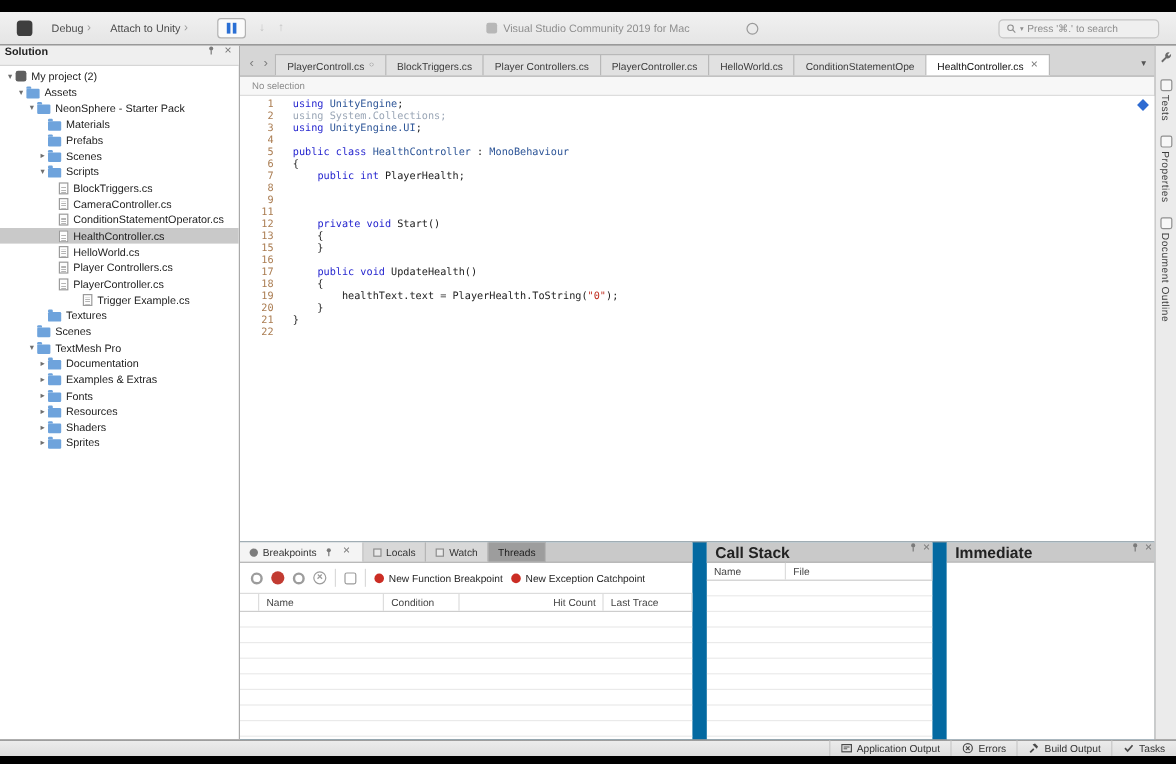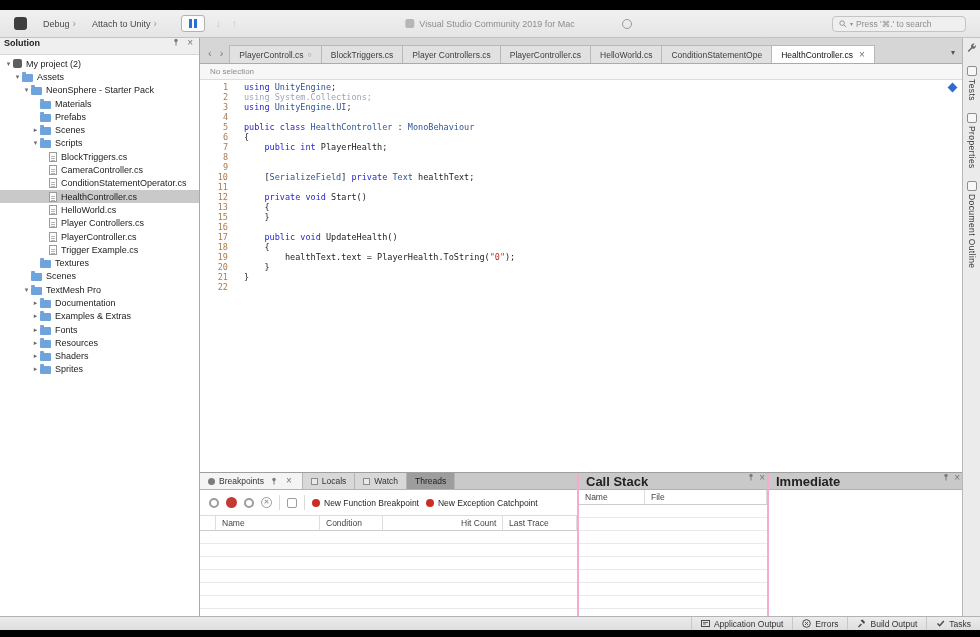--- a/index.html
+++ b/index.html
@@ -62,21 +62,21 @@
   .code-line{display:flex;height:10px;font-family:"DejaVu Sans Mono",monospace;font-size:8.5px;line-height:10px;white-space:pre}
   .lnum{width:40px;text-align:right;color:#aa7c51;flex:none;padding-right:16px}
   .tk-k{color:#2626cf}
   .tk-t{color:#2d5597}
   .tk-p{color:#1c1c1c}
   .tk-g{color:#9aa6b6}
   .tk-s{color:#bf2c1f}
   .diamond{position:absolute;top:4px;right:6px;width:7px;height:7px;background:#2e6bd2;transform:rotate(45deg)}
 
   
-  .bottom{height:144px;flex:none;background:#f9a8d4;display:flex;gap:2px;border-top:1px solid #9f9f9f}
+  .bottom{height:165px;flex:none;background:#0369a1;display:flex;gap:12px;border-top:1px solid #9f9f9f}
   .pad{background:#fff;display:flex;flex-direction:column;min-width:0}
   .bp-pad{width:377px;flex:none}
   .cs-pad{width:188px;flex:none}
   .im-pad{flex:1}
   .pad-tabs{height:17px;flex:none;background:#c9c9c9;display:flex;align-items:stretch;border-bottom:1px solid #b2b2b2}
   .ptab{display:flex;align-items:center;gap:4px;padding:0 8px;font-size:8.5px;color:#333;background:#d8d8d8;border-right:1px solid #b5b5b5;white-space:nowrap}
   .ptab.active{background:#f4f4f4}
   .ptab.dark{background:#9d9d9d;color:#202020}
   .ptab-dot{width:7px;height:7px;border-radius:50%;background:#7c7c7c}
   .ptab-sq{width:7px;height:7px;border:1px solid #8b8b8b;background:#e9e9e9}
@@ -229,21 +229,21 @@
           <div class="tree-row" style="padding-left: 40px;">
             <span class="arrow"></span>
             <span class="ticon file"></span>
             <span class="tlabel">Player Controllers.cs</span>
           </div>
           <div class="tree-row" style="padding-left: 40px;">
             <span class="arrow"></span>
             <span class="ticon file"></span>
             <span class="tlabel">PlayerController.cs</span>
           </div>
-          <div class="tree-row" style="padding-left: 40px;">
+          <div class="tree-row" style="padding-left: 40px; margin-left: 20px;">
             <span class="arrow"></span>
             <span class="ticon file"></span>
             <span class="tlabel">Trigger Example.cs</span>
           </div>
           <div class="tree-row" style="padding-left: 31px;">
             <span class="arrow"></span>
             <span class="ticon folder"></span>
             <span class="tlabel">Textures</span>
           </div>
           <div class="tree-row" style="padding-left: 22px;">
@@ -327,21 +327,20 @@
         <div id="code-lines">
             <div class="code-line"><span class="lnum">1</span><span class="lcode"><span class="tk-k">using</span><span class="tk-p"> </span><span class="tk-t">UnityEngine</span><span class="tk-p">;</span></span></div>
             <div class="code-line"><span class="lnum">2</span><span class="lcode"><span class="tk-g">using System.Collections;</span></span></div>
             <div class="code-line"><span class="lnum">3</span><span class="lcode"><span class="tk-k">using</span><span class="tk-p"> </span><span class="tk-t">UnityEngine.UI</span><span class="tk-p">;</span></span></div>
             <div class="code-line"><span class="lnum">4</span><span class="lcode"></span></div>
             <div class="code-line"><span class="lnum">5</span><span class="lcode"><span class="tk-k">public class</span><span class="tk-p"> </span><span class="tk-t">HealthController</span><span class="tk-p"> : </span><span class="tk-t">MonoBehaviour</span></span></div>
             <div class="code-line"><span class="lnum">6</span><span class="lcode"><span class="tk-p">{</span></span></div>
             <div class="code-line"><span class="lnum">7</span><span class="lcode"><span class="tk-p">    </span><span class="tk-k">public int</span><span class="tk-p"> PlayerHealth;</span></span></div>
             <div class="code-line"><span class="lnum">8</span><span class="lcode"></span></div>
             <div class="code-line"><span class="lnum">9</span><span class="lcode"></span></div>
-            <div class="code-line"><span class="lnum">10</span><span class="lcode"><span class="tk-p">    [</span><span class="tk-t">SerializeField</span><span class="tk-p">] </span><span class="tk-k">private</span><span class="tk-p"> </span><span class="tk-t">Text</span><span class="tk-p"> healthText;</span></span></div>
             <div class="code-line"><span class="lnum">11</span><span class="lcode"></span></div>
             <div class="code-line"><span class="lnum">12</span><span class="lcode"><span class="tk-p">    </span><span class="tk-k">private void</span><span class="tk-p"> Start()</span></span></div>
             <div class="code-line"><span class="lnum">13</span><span class="lcode"><span class="tk-p">    {</span></span></div>
             <div class="code-line"><span class="lnum">15</span><span class="lcode"><span class="tk-p">    }</span></span></div>
             <div class="code-line"><span class="lnum">16</span><span class="lcode"></span></div>
             <div class="code-line"><span class="lnum">17</span><span class="lcode"><span class="tk-p">    </span><span class="tk-k">public void</span><span class="tk-p"> UpdateHealth()</span></span></div>
             <div class="code-line"><span class="lnum">18</span><span class="lcode"><span class="tk-p">    {</span></span></div>
             <div class="code-line"><span class="lnum">19</span><span class="lcode"><span class="tk-p">        healthText.text = PlayerHealth.ToString(</span><span class="tk-s">"0"</span><span class="tk-p">);</span></span></div>
             <div class="code-line"><span class="lnum">20</span><span class="lcode"><span class="tk-p">    }</span></span></div>
             <div class="code-line"><span class="lnum">21</span><span class="lcode"><span class="tk-p">}</span></span></div>

